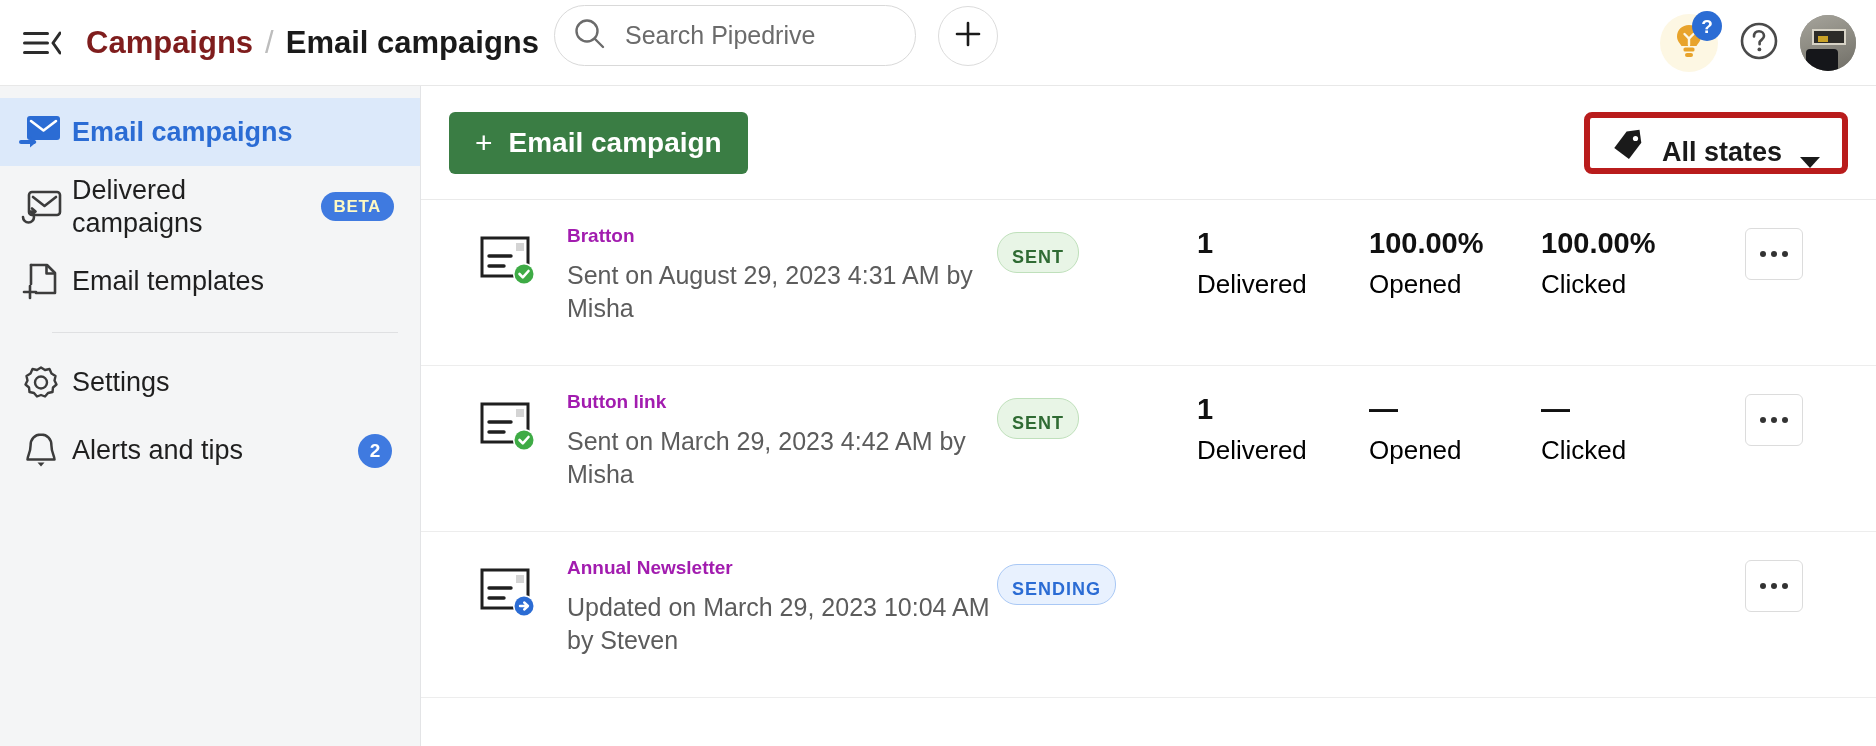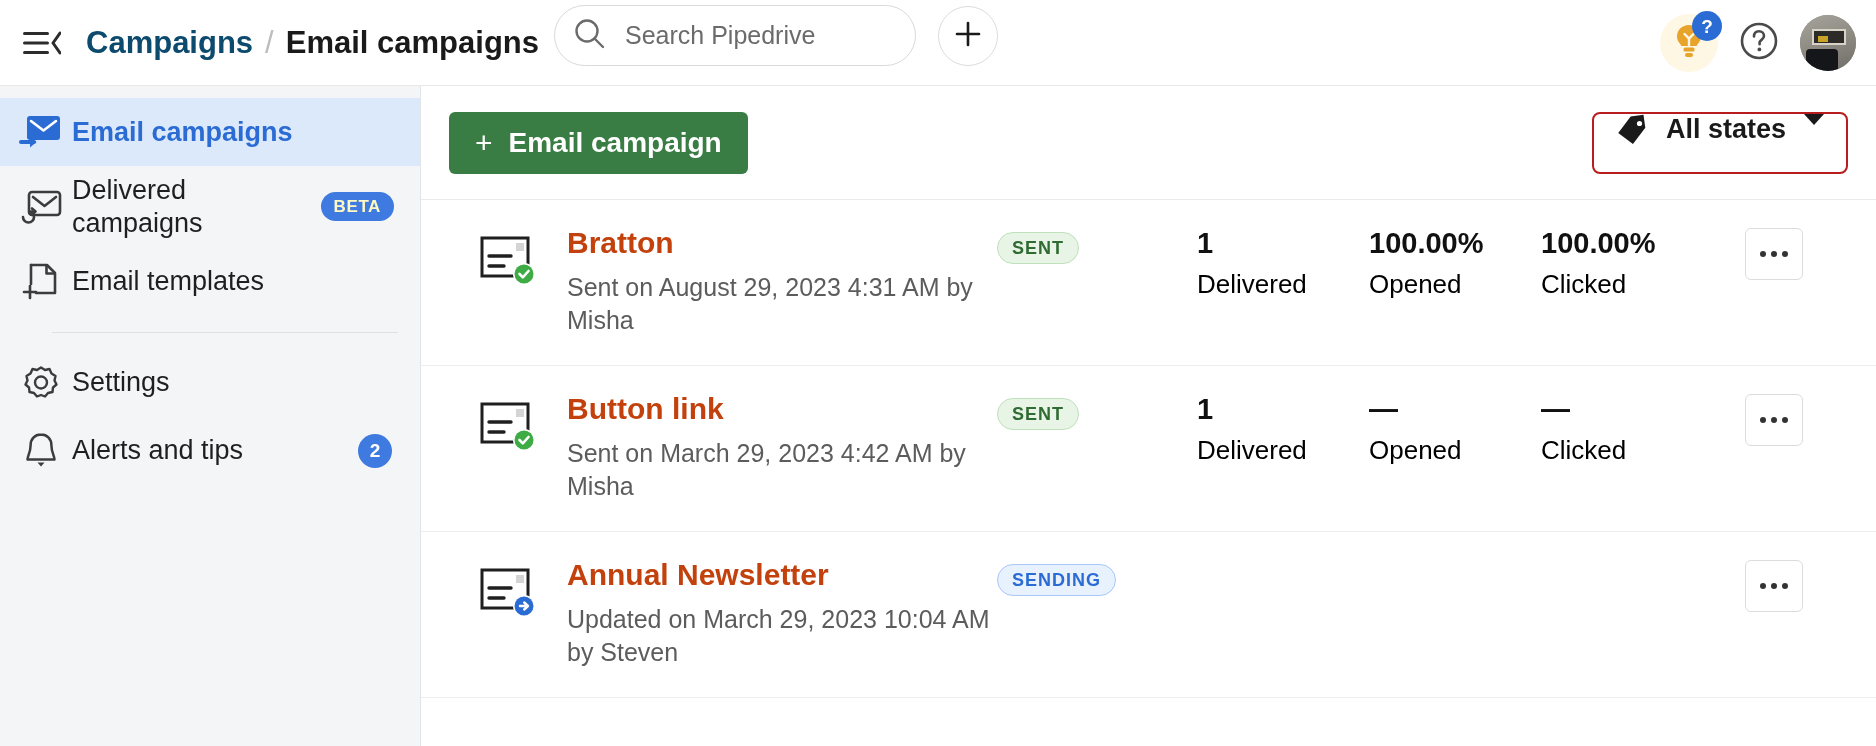--- a/index.html
+++ b/index.html
@@ -26,21 +26,21 @@
     width: 44px; height: 44px;
     display: flex; align-items: center; justify-content: center;
     cursor: pointer; flex: 0 0 auto;
   }
   .breadcrumb {
     display: flex; align-items: center;
     margin-left: 22px;
     font-size: 31px;
     white-space: nowrap;
   }
-  .bc-parent { color: #0c4a6e; font-weight: 700; cursor: pointer; }
+  .bc-parent { color: #7f1d1d; font-weight: 700; cursor: pointer; }
   .bc-sep { color: #bdbdbd; margin: 0 12px; font-weight: 400; }
   .bc-current { color: #1a1a1a; font-weight: 700; }
 
   .search-wrap {
     position: absolute; left: 554px; top: 5px;
     width: 362px; height: 61px;
   }
   .search-box {
     width: 100%; height: 100%;
     border: 1px solid #d9d9d9; border-radius: 31px;
@@ -159,23 +159,23 @@
     border: 0; border-radius: 6px;
     font-family: "Liberation Sans", sans-serif;
     font-size: 28px; font-weight: 700;
     padding: 0 26px; height: 62px;
     display: flex; align-items: center; gap: 16px;
     cursor: pointer;
   }
   .btn-primary .plus { font-size: 30px; font-weight: 400; line-height: 1; }
   .spacer { flex: 1 1 auto; }
   .btn-filter {
-    background: #fff; border: 2px solid #b91c1c; border-radius: 8px;
+    background: #fff; border: 6px solid #b91c1c; border-radius: 8px;
     height: 62px; padding: 0 22px;
-    display: flex; align-items: flex-start; gap: 18px;
+    display: flex; align-items: flex-end; gap: 18px;
     font-size: 27px; font-weight: 700; color: #1a1a1a;
     cursor: pointer;
     font-family: "Liberation Sans", sans-serif;
   }
   .caret {
     width: 0; height: 0;
     border-left: 10px solid transparent;
     border-right: 10px solid transparent;
     border-top: 11px solid #1a1a1a;
   }
@@ -183,27 +183,27 @@
   .list { flex: 1 1 auto; overflow: hidden; }
   .row {
     display: flex; align-items: flex-start;
     padding: 26px 28px 26px 28px;
     border-bottom: 1px solid #ededed;
     min-height: 166px;
     cursor: pointer;
   }
   .row-icon { width: 118px; flex: 0 0 118px; padding-top: 6px; display: flex; justify-content: center; }
   .row-main { flex: 1 1 auto; min-width: 0; max-width: 430px; }
-  .row-title { font-size: 30px; font-weight: 700; color: #c2410c; line-height: 1.1; }
+  .row-title { font-size: 19px; font-weight: 700; color: #a21caf; line-height: 1.1; }
   .row-sub { font-size: 25px; color: #5c5c5c; line-height: 1.32; margin-top: 12px; }
   .row-state { width: 200px; flex: 0 0 200px; padding-top: 6px; }
   .pill {
     display: inline-block;
     font-size: 18px; font-weight: 700; letter-spacing: 1px;
-    border-radius: 20px; padding: 5px 14px 4px;
+    border-radius: 20px; padding: 14px 14px 4px;
   }
   .pill.sent { background: #e8f5e6; border: 1px solid #bfe0bb; color: #2f6b33; }
   .pill.sending { background: #e8f1fe; border: 1px solid #a9c8f5; color: #2b6cd4; }
   .stat {
     width: 172px; flex: 0 0 172px;
     padding-top: 2px;
   }
   .stat-val { font-size: 29px; font-weight: 700; color: #111; line-height: 1.1; }
   .stat-lbl { font-size: 26px; color: #000000; margin-top: 10px; line-height: 1.1; }
   .row-actions { width: 90px; flex: 0 0 90px; display: flex; justify-content: flex-end; padding-top: 2px; }

